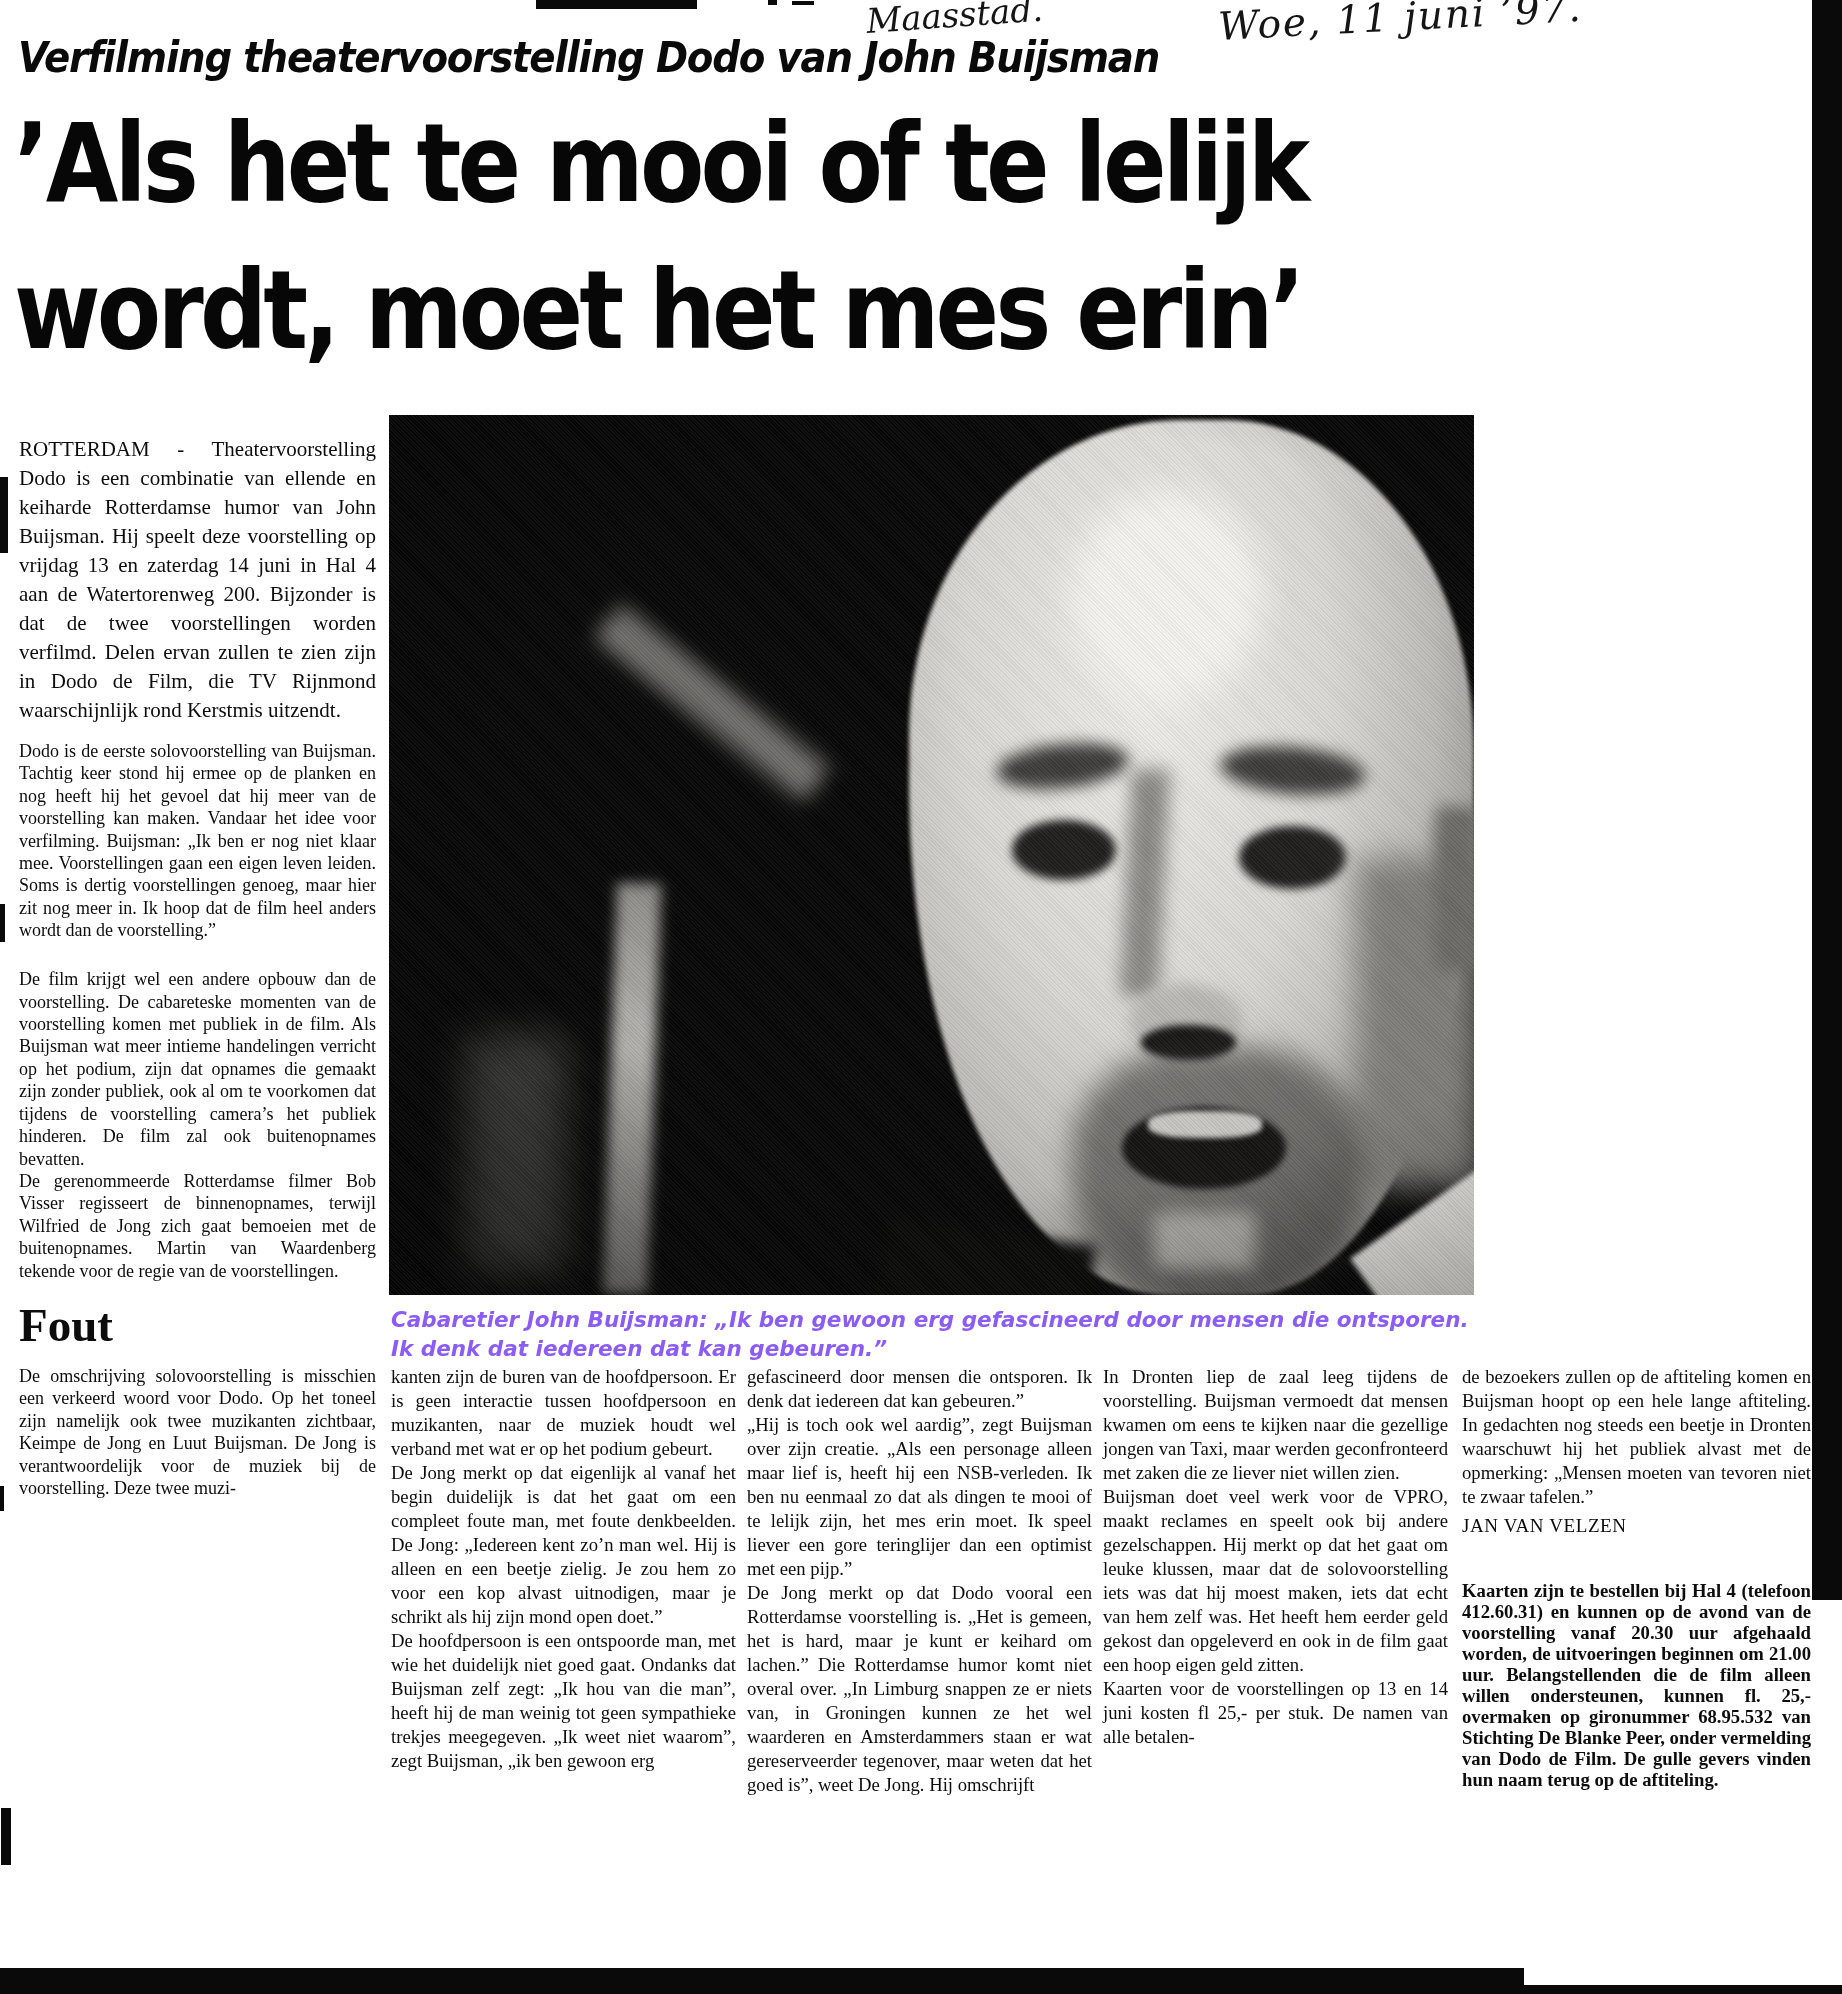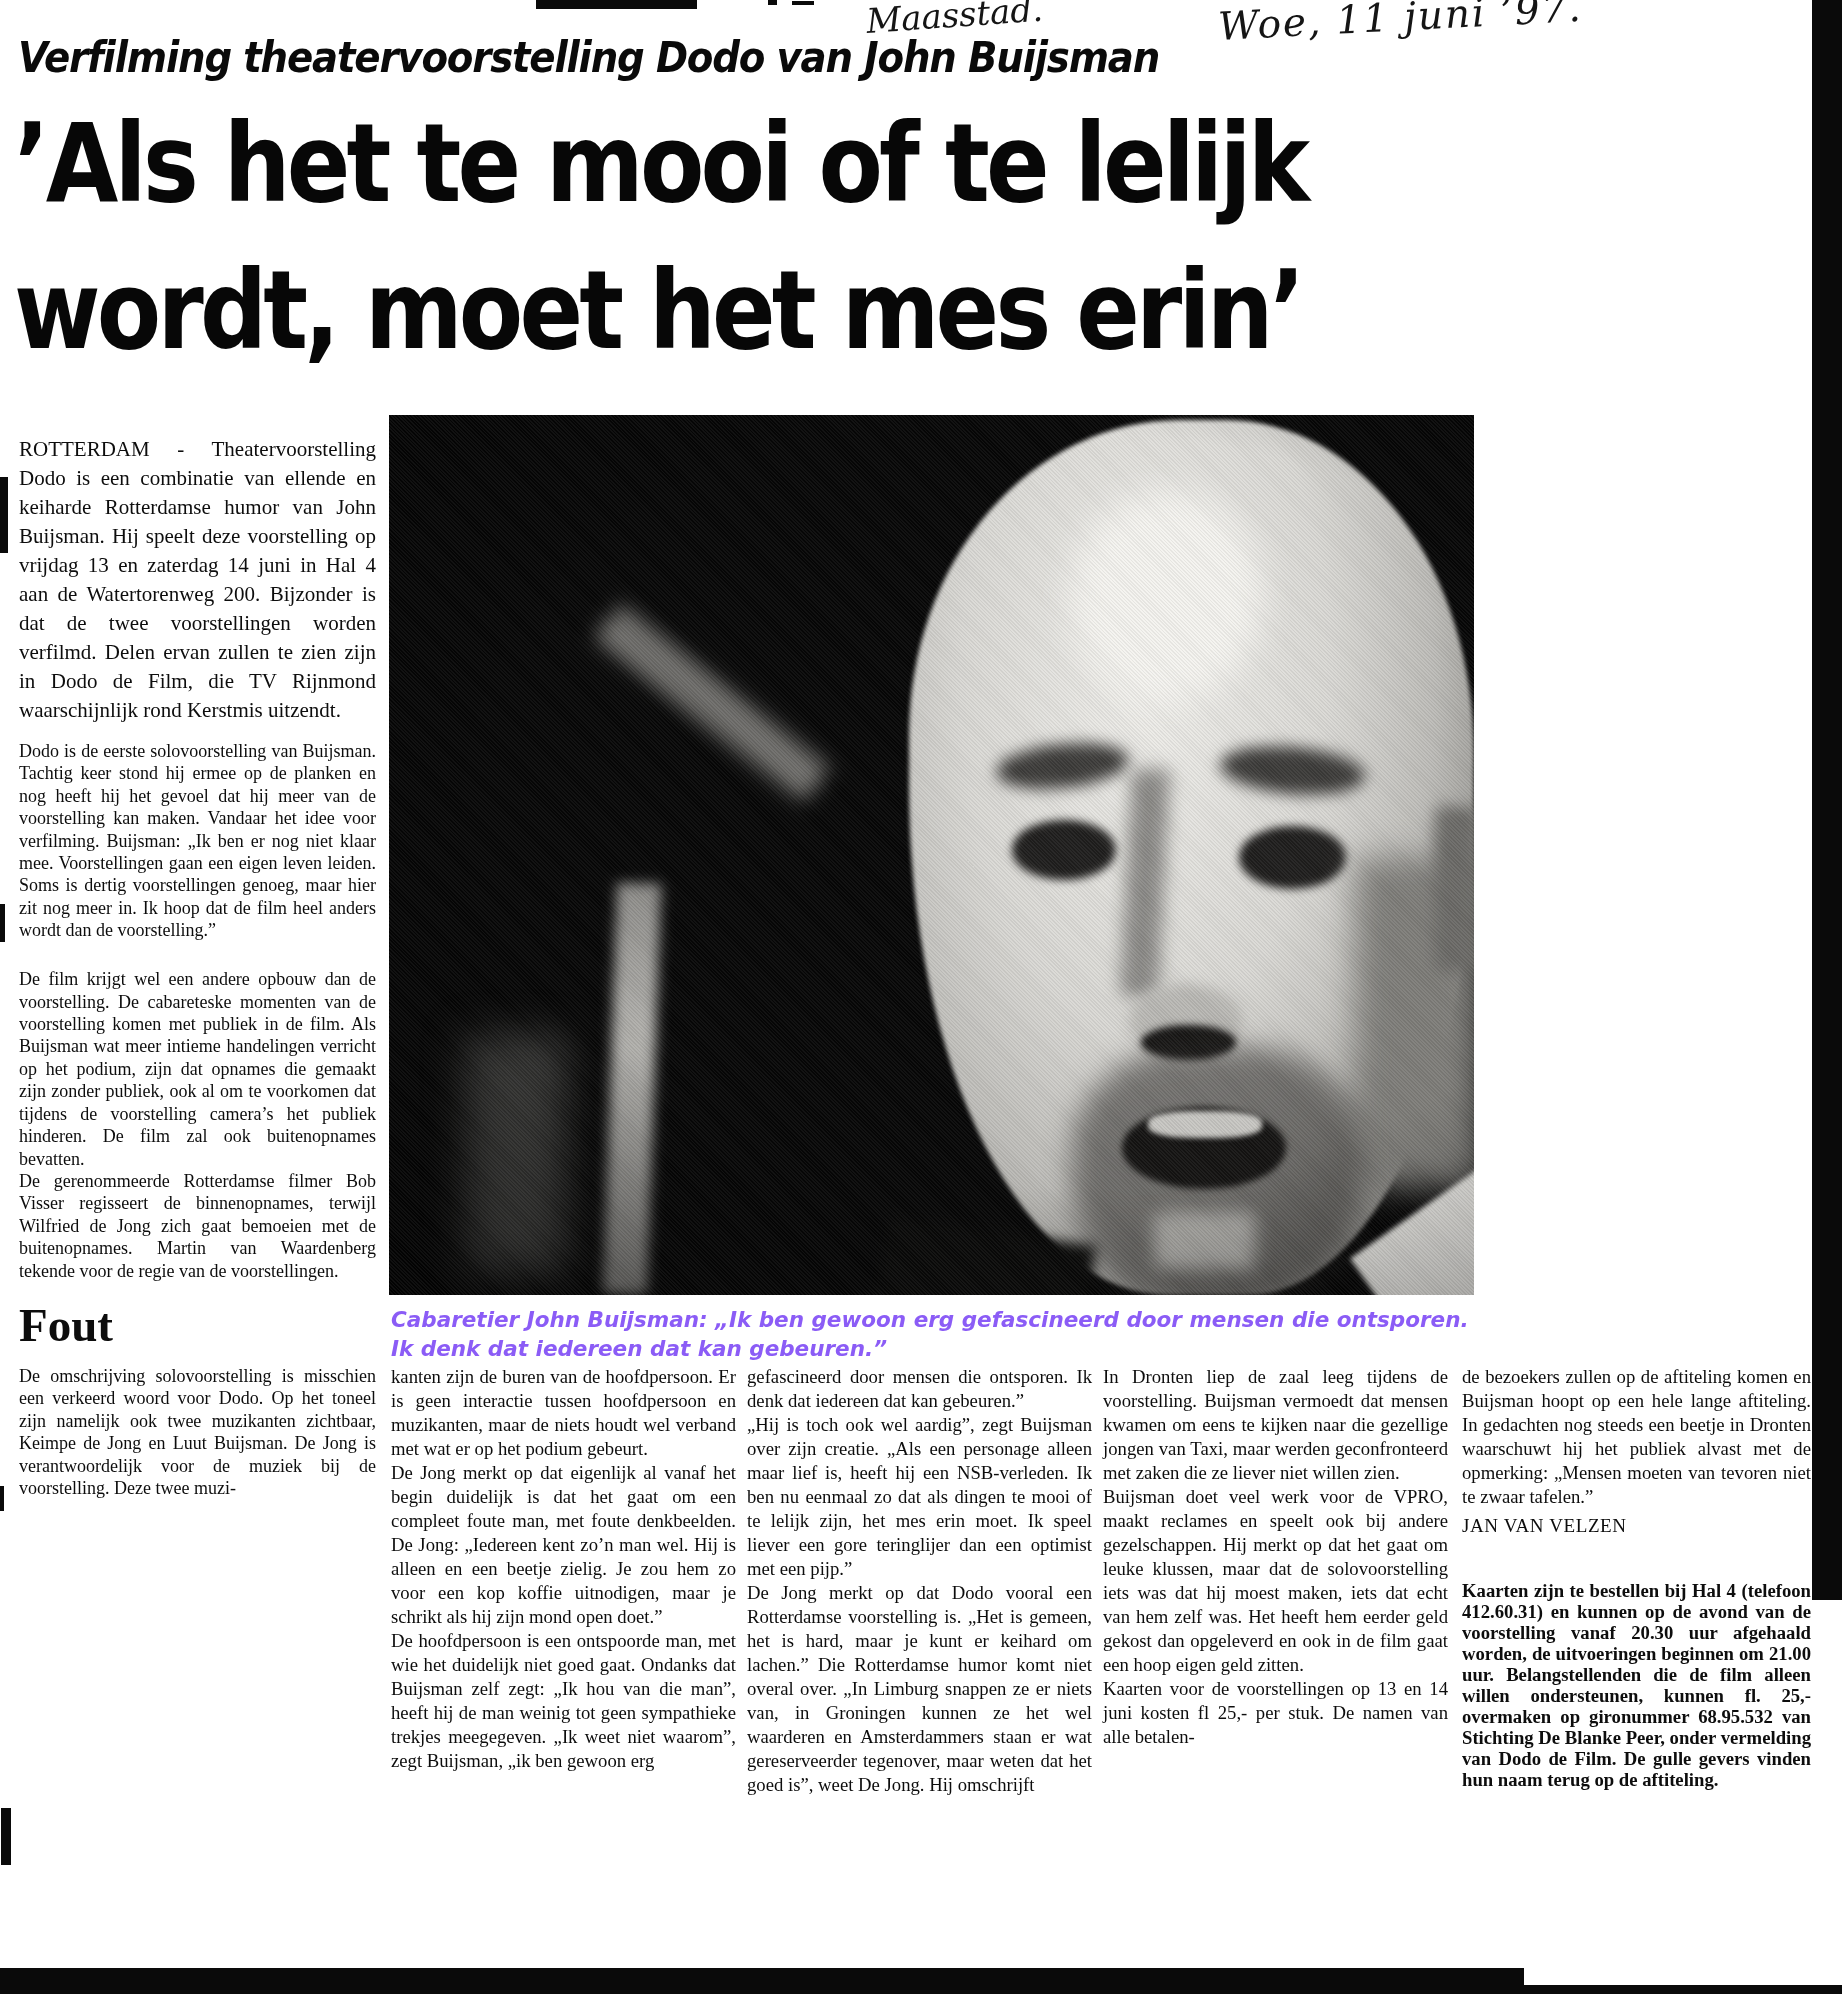--- a/index.html
+++ b/index.html
@@ -139,22 +139,22 @@
     <div class="ph stubble"></div>
     <div class="ph mouth"></div>
     <div class="ph teeth"></div>
     <div class="ph chin-light"></div>
     <div class="ph collar"></div>
     <div class="ph shoulder-dark-l"></div>
   </figure>
   <div class="caption">Cabaretier John Buijsman: „Ik ben gewoon erg gefascineerd door mensen die ontsporen. Ik denk dat iedereen dat kan gebeuren.”</div>
 
   <section class="col bodycol col2">
-    <p>kanten zijn de buren van de hoofdpersoon. Er is geen interactie tussen hoofdpersoon en muzikanten, maar de niets houdt wel verband met wat er op het podium gebeurt.</p>
-    <p>De Jong merkt op dat eigenlijk al vanaf het begin duidelijk is dat het gaat om een compleet foute man, met foute denkbeelden. De Jong: „Iedereen kent zo’n man wel. Hij is alleen en een beetje zielig. Je zou hem zo voor een kop koffie uitnodigen, maar je schrikt als hij zijn mond open doet.”</p>
+    <p>kanten zijn de buren van de hoofdpersoon. Er is geen interactie tussen hoofdpersoon en muzikanten, naar de muziek houdt wel verband met wat er op het podium gebeurt.</p>
+    <p>De Jong merkt op dat eigenlijk al vanaf het begin duidelijk is dat het gaat om een compleet foute man, met foute denkbeelden. De Jong: „Iedereen kent zo’n man wel. Hij is alleen en een beetje zielig. Je zou hem zo voor een kop alvast uitnodigen, maar je schrikt als hij zijn mond open doet.”</p>
     <p>De hoofdpersoon is een ontspoorde man, met wie het duidelijk niet goed gaat. Ondanks dat Buijsman zelf zegt: „Ik hou van die man”, heeft hij de man weinig tot geen sympathieke trekjes meegegeven. „Ik weet niet waarom”, zegt Buijsman, „ik ben gewoon erg</p>
   </section>
 
   <section class="col bodycol col3">
     <p>gefascineerd door mensen die ontsporen. Ik denk dat iedereen dat kan gebeuren.”</p>
     <p>„Hij is toch ook wel aardig”, zegt Buijsman over zijn creatie. „Als een personage alleen maar lief is, heeft hij een NSB-verleden. Ik ben nu eenmaal zo dat als dingen te mooi of te lelijk zijn, het mes erin moet. Ik speel liever een gore teringlijer dan een optimist met een pijp.”</p>
     <p>De Jong merkt op dat Dodo vooral een Rotterdamse voorstelling is. „Het is gemeen, het is hard, maar je kunt er keihard om lachen.” Die Rotterdamse humor komt niet overal over. „In Limburg snappen ze er niets van, in Groningen kunnen ze het wel waarderen en Amsterdammers staan er wat gereserveerder tegenover, maar weten dat het goed is”, weet De Jong. Hij omschrijft</p>
   </section>
 
   <section class="col bodycol col4">

